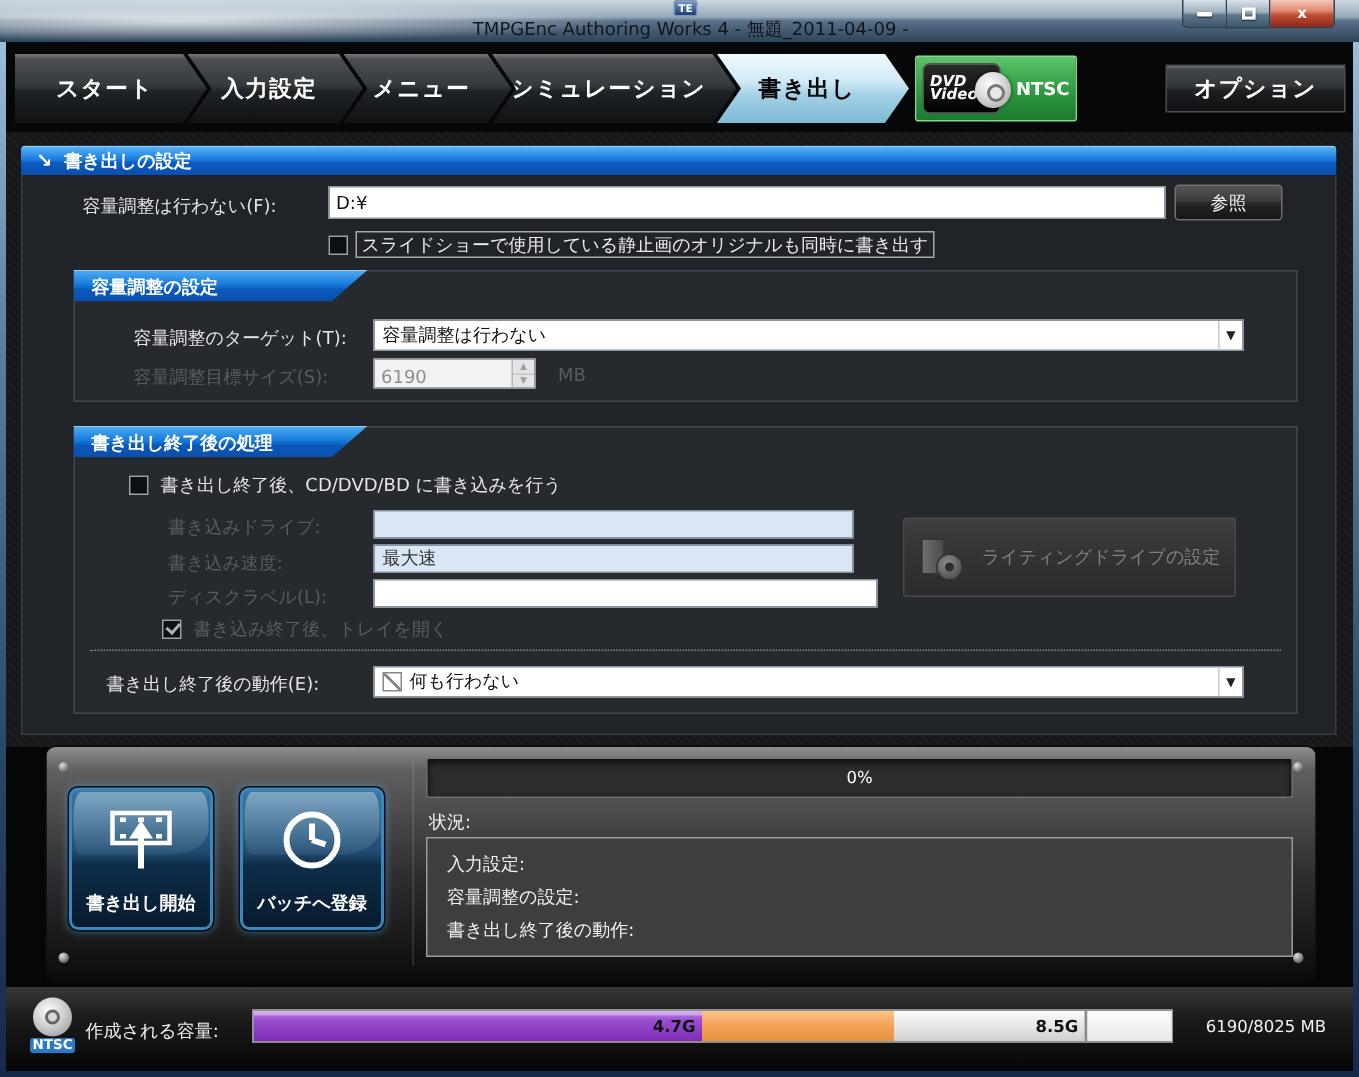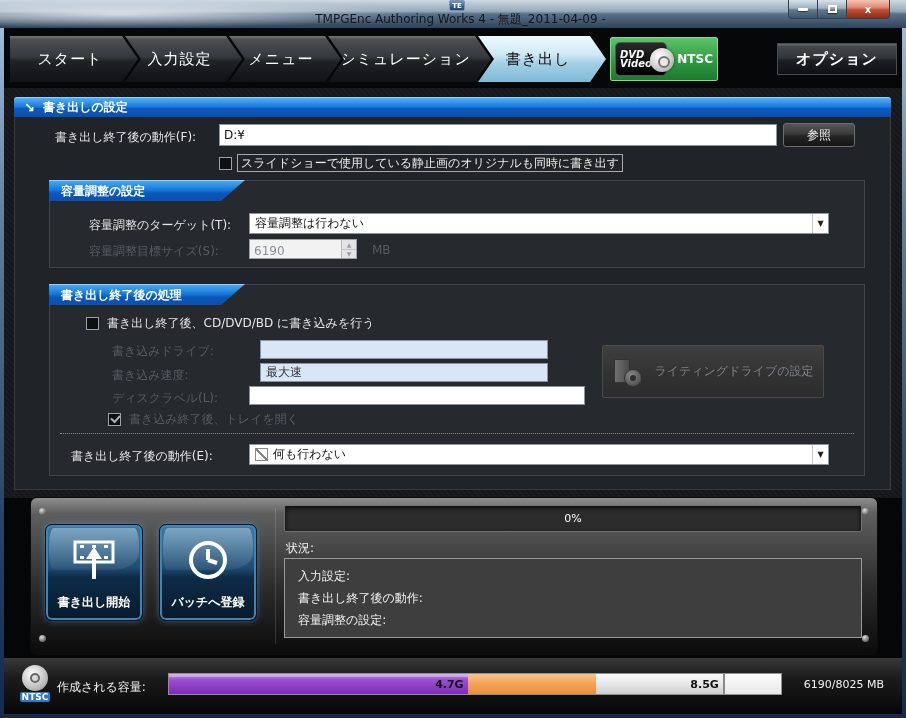--- a/index.html
+++ b/index.html
@@ -26,21 +26,21 @@
   .winbtn.close{width:44px;border-radius:0 0 4px 0;
     background:linear-gradient(180deg,#f4c5b5 0%,#e08a74 40%,#c04f37 55%,#8c2a18 100%);}
   .glyph-min{display:block;width:10px;height:3px;background:#fff;border-radius:1px;box-shadow:0 1px 1px rgba(0,0,0,.5);}
   .glyph-max{display:block;width:9px;height:8px;border:2px solid #fff;box-shadow:0 1px 1px rgba(0,0,0,.5);}
 
   .client{position:absolute;top:28px;left:4px;right:4px;bottom:4px;background:#050608;}
 
   
   .nav{position:absolute;top:0;left:0;right:0;height:60px;background:#060708;display:flex;align-items:center;padding-top:2px;}
   .tab{height:46px;margin-left:-13px;display:flex;align-items:center;justify-content:center;
-    color:#fff;font-size:15px;font-weight:normal;letter-spacing:1px;position:relative;
+    color:#fff;font-size:15px;font-weight:bold;letter-spacing:1px;position:relative;
     background:linear-gradient(180deg,#74777a 0%,#4b4e52 8%,#353a3e 45%,#1f2326 55%,#101214 100%);
     clip-path:polygon(0 0,calc(100% - 16px) 0,100% 50%,calc(100% - 16px) 100%,0 100%,16px 50%);
     padding-right:8px;}
   .tab.first{margin-left:6px;clip-path:polygon(0 0,calc(100% - 16px) 0,100% 50%,calc(100% - 16px) 100%,0 100%);}
   .tab.active{background:linear-gradient(180deg,#f0fafe 0%,#cfe9f5 40%,#a3d0e6 60%,#7fb9d6 100%);color:#0a0a0a;}
   .t1{width:128px;} .t2{width:117px;} .t3{width:112px;} .t4{width:163px;} .t5{width:128px;}
   .dvd-badge{width:108px;height:44px;margin-left:4px;border:1px solid #86d890;border-radius:2px;
     background:linear-gradient(180deg,#5cc468 0%,#2f9a42 55%,#1b7a2e 100%);
     display:flex;align-items:center;padding:0 4px;}
   .dvd-logo{width:58px;height:34px;background:linear-gradient(180deg,#2a2a2a,#000);border:1px solid #555;border-radius:5px;
@@ -99,21 +99,21 @@
     display:flex;align-items:flex-end;color:#8a9098;font-size:12px;padding-left:4px;}
   .spin-btns{margin-left:auto;width:15px;align-self:stretch;display:flex;flex-direction:column;border-left:1px solid #b8b8b8;}
   .spin-btns span{flex:1;display:flex;align-items:center;justify-content:center;font-size:6px;color:#9aa0a8;background:#e4e4e4;}
   .spin-btns span:first-child{border-bottom:1px solid #c4c4c4;}
   .mb-lbl{position:absolute;left:322px;top:62px;}
 
   .g2-burn{position:absolute;left:36px;top:30px;display:flex;align-items:center;gap:8px;}
   .g2-lbl-drive{position:absolute;left:62px;top:58px;}
   .g2-lbl-speed{position:absolute;left:62px;top:82px;}
   .g2-lbl-disc{position:absolute;left:62px;top:105px;}
-  .combo-dis{position:absolute;left:210px;width:288px;height:19px;background:#d9e6f6;border:1px solid #8a949e;
+  .combo-dis{position:absolute;left:199px;width:320px;height:19px;background:#d9e6f6;border:1px solid #8a949e;
     color:#333;font-size:12px;display:flex;align-items:center;padding-left:5px;}
   .g2-drive{top:55px;} .g2-speed{top:78px;}
   .g2-disclabel{position:absolute;left:199px;top:101px;width:336px;height:19px;}
   .g2-tray{position:absolute;left:58px;top:126px;display:flex;align-items:center;gap:8px;}
   .drive-btn{position:absolute;left:552px;top:60px;width:222px;height:53px;border:1px solid #4a4a4a;border-radius:2px;
     background:linear-gradient(180deg,#3f3f3f,#333 50%,#2c2c2c);color:#7e8288;font-size:12px;
     display:flex;align-items:center;justify-content:center;gap:12px;}
   .drive-icon{width:30px;height:30px;position:relative;flex:none;}
   .drive-icon .case{position:absolute;left:2px;top:2px;width:16px;height:24px;background:linear-gradient(90deg,#707070,#4a4a4a);border:1px solid #333;}
   .drive-icon .disc{position:absolute;right:0;bottom:0;width:18px;height:18px;border-radius:50%;
@@ -206,21 +206,21 @@
       <div class="tab-options">オプション</div>
     </div>
 
     <div class="main">
       <div class="sec-header">
         <span class="sec-arrow">↘</span>
         <span>書き出しの設定</span>
       </div>
       <div class="panel">
 
-        <div class="lbl row-folder">書き出し終了後の動作(F):</div>
+        <div class="lbl row-folder">容量調整は行わない(F):</div>
         <input class="input folder-input" value="D:¥" style="">
         <div class="btn browse-btn">参照</div>
 
         <div class="row-slideshow">
           <span class="cb"></span>
           <span class="boxed-label">スライドショーで使用している静止画のオリジナルも同時に書き出す</span>
         </div>
 
         <div class="group group1">
           <div class="group-tab">容量調整の設定</div>
@@ -310,22 +310,22 @@
       </div>
 
       <div class="vdivider"></div>
 
       <div class="progress">
         <span>0%</span>
       </div>
       <div class="status-lbl">状況:</div>
       <div class="status-box">
         <div>入力設定:</div>
+        <div>容量調整の設定:</div>
         <div>書き出し終了後の動作:</div>
-        <div>容量調整の設定:</div>
       </div>
     </div>
 
     <div class="footer">
       <div class="ntsc-icon">
         <div class="ntsc-disc"></div>
         <div class="ntsc-tag">NTSC</div>
       </div>
       <div class="cap-lbl">作成される容量:</div>
       <div class="capbar">

